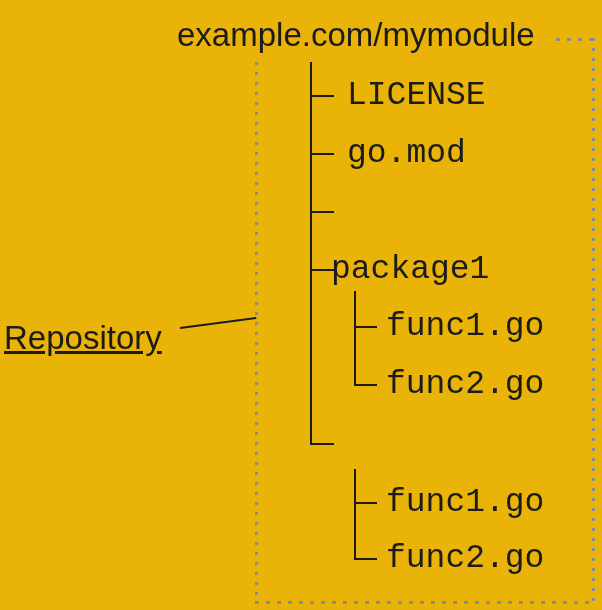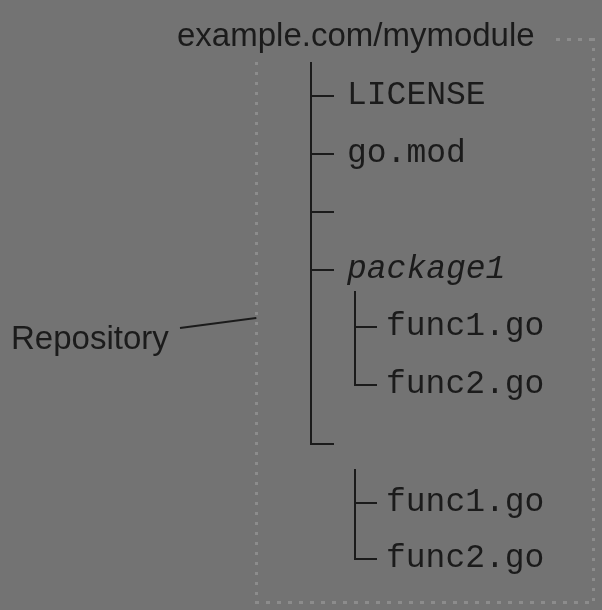--- a/index.html
+++ b/index.html
@@ -1,20 +1,20 @@
 <!DOCTYPE html>
 <html><head>
 <meta charset="utf-8">
 <style>
   html, body { margin: 0; padding: 0; background: #ffffff; }
   #canvas {
     position: relative;
     width: 602px;
     height: 610px;
-    background: #737373;
+    background: #eab308;
     overflow: hidden;
     font-family: "Liberation Sans", sans-serif;
     color: #1b1b1b;
   }
   
   .lbl {
     position: absolute;
     height: 38px;
     line-height: 38px;
     white-space: nowrap;
@@ -57,40 +57,40 @@
 
 <div id="canvas">
 
   <div class="dot-h" style="top:38px;  left:556px; width:39px;"></div>
   <div class="dot-v" style="left:592px; top:38px;  height:566px;"></div>
   <div class="dot-v" style="left:255px; top:62px;  height:542px;"></div>
   <div class="dot-h" style="top:601px; left:255px; width:340px;"></div>
 
   <div class="lbl sans" style="left:177px; top:16px;">example.com/mymodule</div>
 
-  <div class="lbl sans" style="left:11px; top:319px;">Repository</div>
+  <div class="lbl sans" style="left:4px; top:319px;text-decoration:underline;">Repository</div>
   <div id="pointer-line"></div>
 
   <div class="vline" style="left:310px; top:62px; height:383px;"></div>
 
   <div class="hline" style="left:310px; top:95px;  width:24px;"></div>
   <div class="hline" style="left:310px; top:153px; width:24px;"></div>
   <div class="hline" style="left:310px; top:211px; width:24px;"></div>
   <div class="hline" style="left:310px; top:269px; width:24px;"></div>
   <div class="hline" style="left:310px; top:443px; width:24px;"></div>
 
   <div class="vline" style="left:354px; top:291px; height:95px;"></div>
   <div class="hline" style="left:354px; top:326px; width:23px;"></div>
   <div class="hline" style="left:354px; top:384px; width:23px;"></div>
 
   <div class="vline" style="left:354px; top:469px; height:91px;"></div>
   <div class="hline" style="left:354px; top:502px; width:23px;"></div>
   <div class="hline" style="left:354px; top:558px; width:23px;"></div>
 
   <div class="lbl mono" style="left:347px; top:135px;">go.mod</div>
   <div class="lbl mono" style="left:347px; top:77px;">LICENSE</div>
-  <div class="lbl mono" style="left:347px; top:251px;font-style:italic;">package1</div>
+  <div class="lbl mono" style="left:331px; top:251px;">package1</div>
   <div class="lbl mono" style="left:386px; top:308px;">func1.go</div>
   <div class="lbl mono" style="left:386px; top:366px;">func2.go</div>
   <div class="lbl mono" style="left:386px; top:484px;">func1.go</div>
   <div class="lbl mono" style="left:386px; top:540px;">func2.go</div>
 
 </div>
 
 </body></html>

